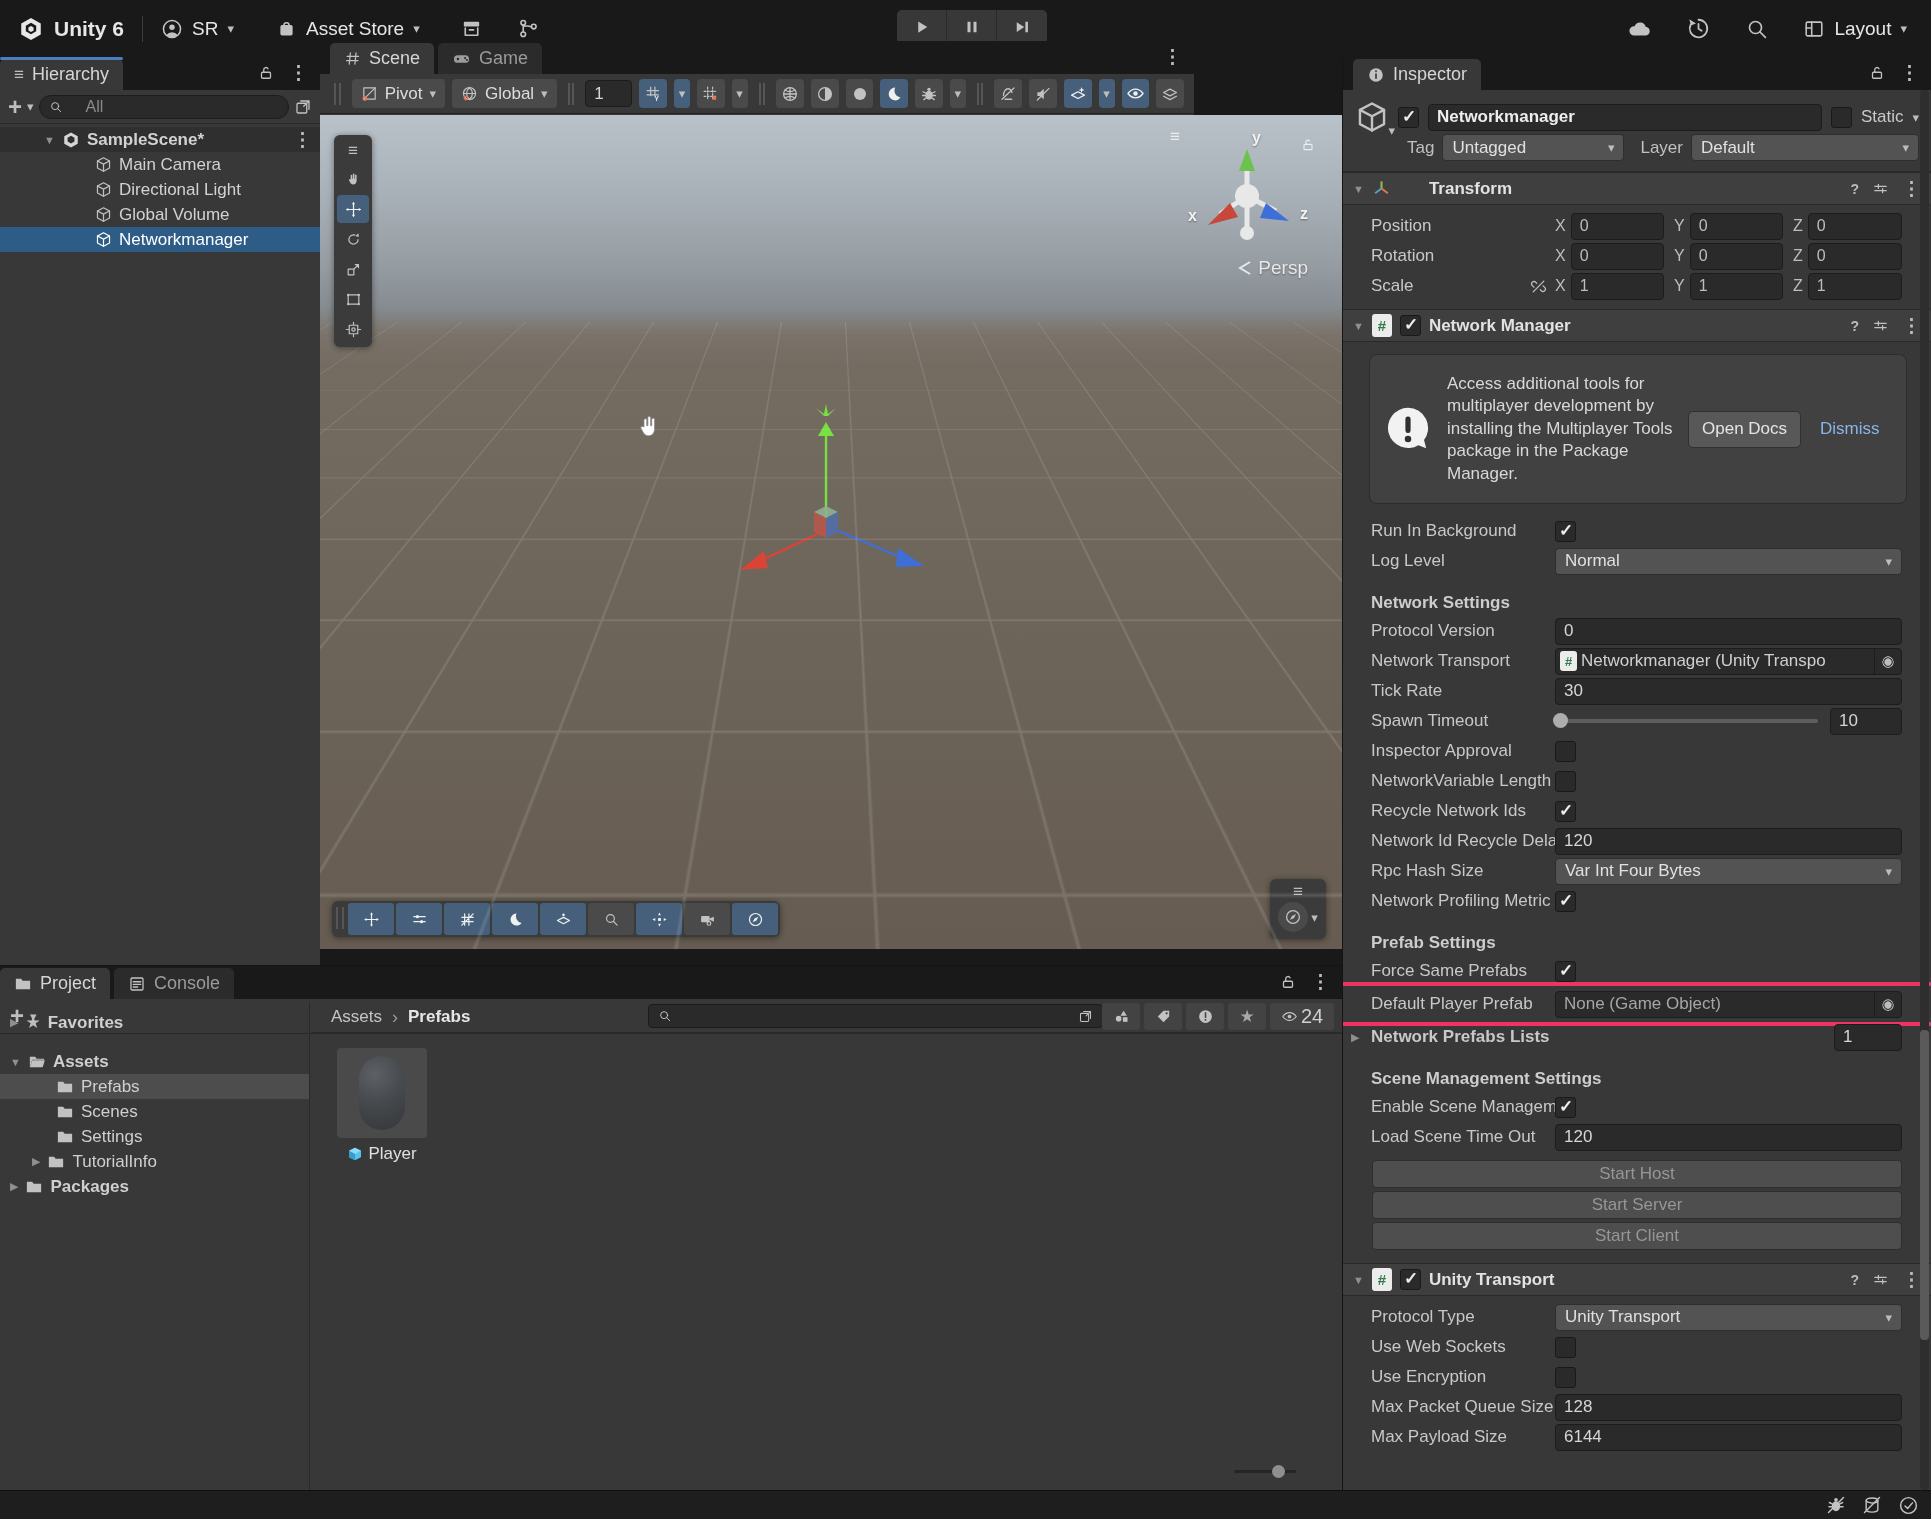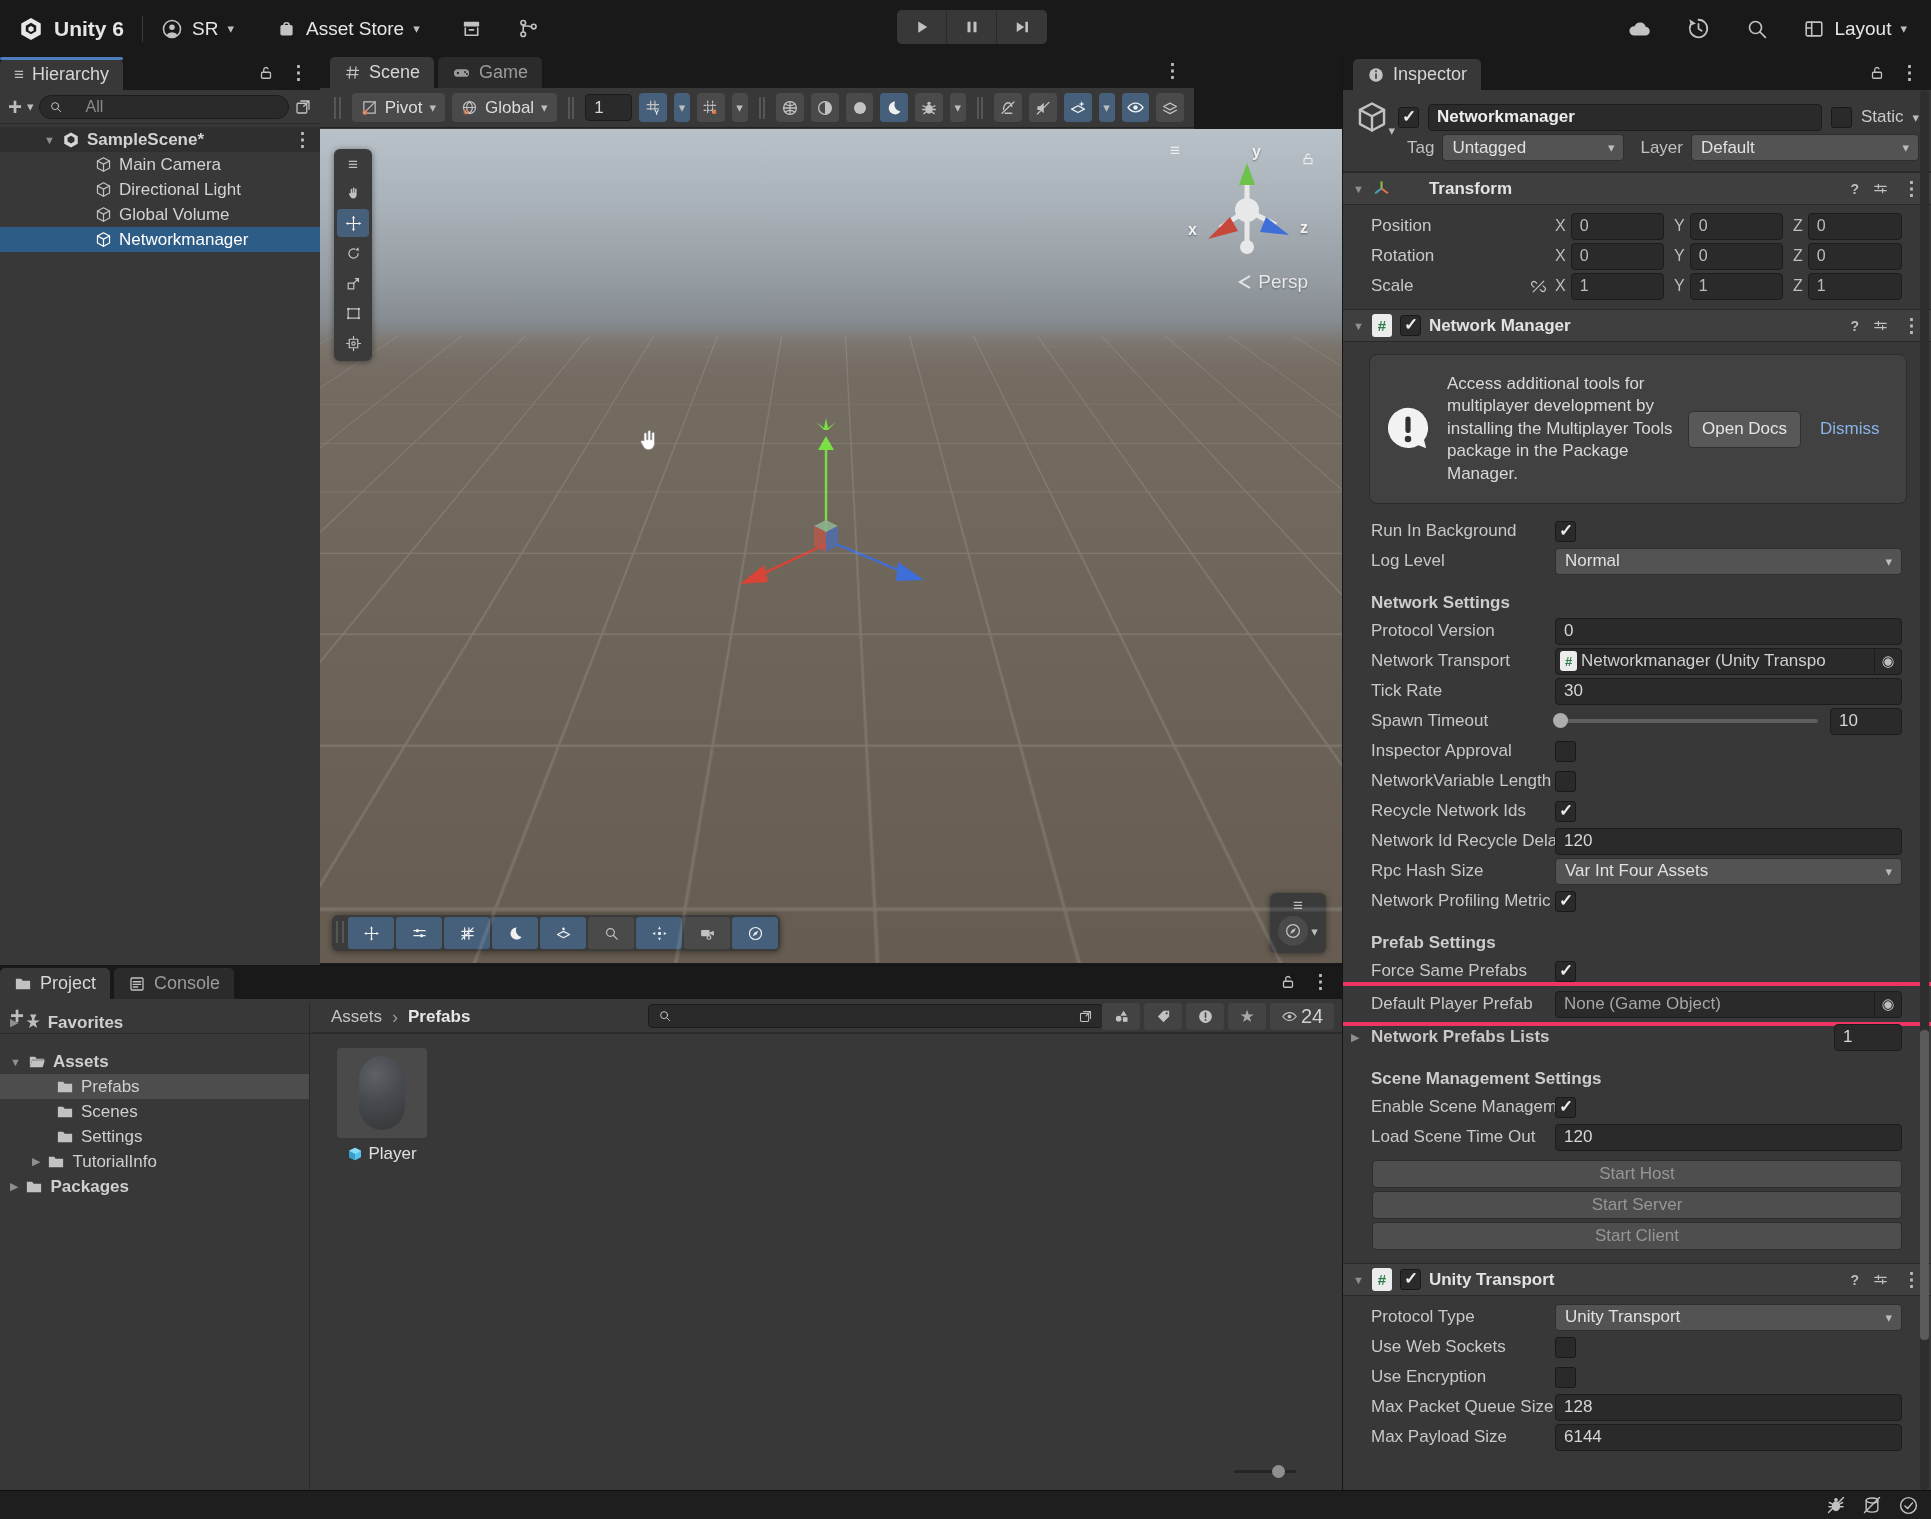--- a/index.html
+++ b/index.html
@@ -54,21 +54,21 @@
   
   #hierarchy { left:0; top:57px; width:320px; height:908px; }
   .h-tool { height:34px; border-bottom:1px solid #2A2A2A; display:flex; align-items:center; gap:5px; padding:0 8px; }
   .search { flex:1; background:#2A2A2A; border:1px solid #1C1C1C; border-radius:13px; height:24px; display:flex; align-items:center; gap:23px; padding:0 9px; color:#8A8A8A; font-size:16px; }
   .h-row { height:25px; display:flex; align-items:center; gap:7px; font-size:17px; color:#D2D2D2; }
   .h-scene { background:#2F2F2F; padding-left:44px; }
   .h-item { padding-left:95px; }
   .h-item.sel { background:#2D5C87; color:#FFFFFF; }
 
   
-  #scene { left:320px; top:55px; width:874px; height:908px; }
+  #scene { left:320px; top:41px; width:874px; height:908px; }
   .s-tool { height:40px; border-bottom:1px solid #232323; display:flex; align-items:center; gap:7px; padding:0 10px; }
   .handle { width:8px; height:22px; border-left:2px solid #565656; border-right:2px solid #565656; margin:0 4px; }
   .tbtn { height:29px; background:#4A4A4A; border-radius:4px; display:flex; align-items:center; gap:7px; padding:0 9px; font-size:17px; color:#DCDCDC; }
   .ibtn { width:42px; height:29px; background:#4A4A4A; border-radius:4px; display:flex; align-items:center; justify-content:center; }
   .ibtn.on { background:#46607C; }
   .ibtn.caret { width:24px; }
   #viewport { position:absolute; left:0; top:74px; width:1022px; height:834px; overflow:hidden;
     background:linear-gradient(180deg,#b9c2c9 0%,#aab2b9 9%,#959ca2 18%,#868c91 23%,#7b746c 26%,#746b61 30%,#6e655a 60%,#665c51 100%); }
   #gridfloor { position:absolute; left:-30%; top:207px; width:160%; height:1500px; opacity:.16;
     background:repeating-linear-gradient(90deg,#E8E8E8 0 1px,transparent 1px 64px),repeating-linear-gradient(0deg,#E8E8E8 0 1px,transparent 1px 64px);
@@ -1064,21 +1064,21 @@
           <div class="ival">
               <div class="fld">
                 <span>120</span>
               </div>
             </div>
         </div>
         <div class="irow">
           <span class="ilabel">Rpc Hash Size</span>
           <div class="ival">
               <div class="dd">
-                <span>Var Int Four Assets</span>
+                <span>Var Int Four Bytes</span>
                 <span class="g g-caret"></span>
               </div>
             </div>
         </div>
         <div class="irow">
           <span class="ilabel">Network Profiling Metric</span>
           <span class="cb on"></span>
         </div>
 
         <div class="sect">Prefab Settings</div>

